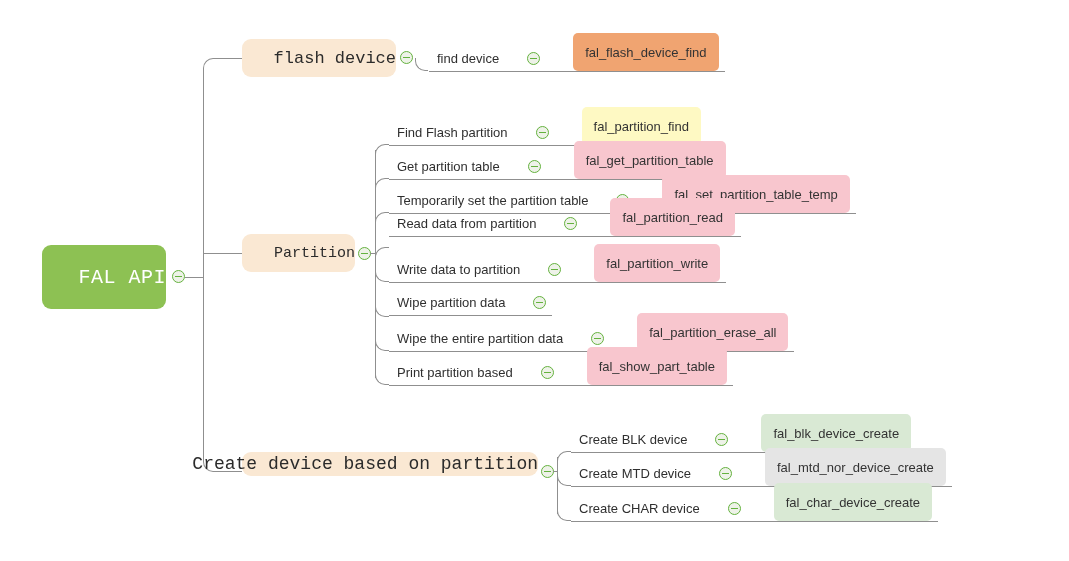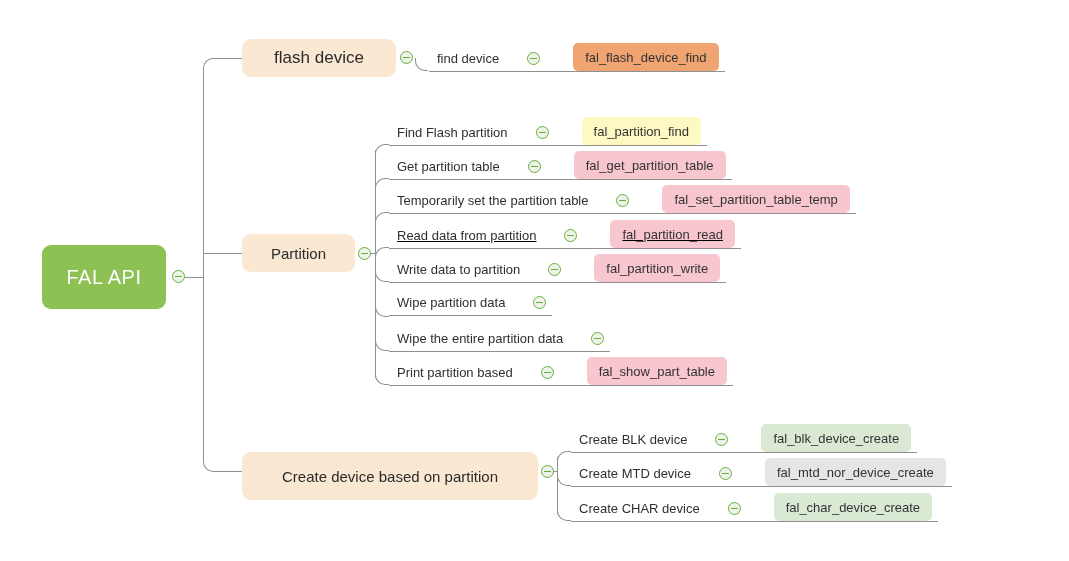--- a/index.html
+++ b/index.html
@@ -6,36 +6,36 @@
   #canvas{
     position:relative;width:1069px;height:561px;background:#ffffff;overflow:hidden;
     font-family:"Liberation Sans", sans-serif;
   }
   
   .hline{position:absolute;border-top:1px solid #8f8f8f;height:0;}
   .vline{position:absolute;border-left:1px solid #8f8f8f;width:0;}
   .corner-tl{position:absolute;border-left:1px solid #8f8f8f;border-top:1px solid #8f8f8f;border-top-left-radius:10px;}
   .corner-bl{position:absolute;border-left:1px solid #8f8f8f;border-bottom:1px solid #8f8f8f;border-bottom-left-radius:10px;}
   
-  .node{position:absolute;display:flex;align-items:center;justify-content:center;
-        border-radius:9px;color:#2b2b2b;white-space:nowrap;cursor:default;}
+  .node{position:absolute;display:flex;align-items:center;justify-content:flex-end;
+        border-radius:9px;color:#2b2b2b;white-space:nowrap;cursor:default;font-family:Liberation Mono, monospace;}
   .root-node{font-size:20px;color:#ffffff;letter-spacing:0.5px;}
   .branch-node{font-size:15px;}
   
   .minus{position:relative;width:13px;height:13px;border-radius:50%;
          border:1.3px solid #64b23e;background:#eef2e8;box-sizing:border-box;flex:0 0 auto;}
   .minus::after{content:"";position:absolute;left:2px;right:2px;top:50%;height:1.4px;
                 margin-top:-0.7px;background:#64b23e;}
   .minus.abs{position:absolute;}
   
   .row{position:absolute;display:flex;align-items:flex-end;gap:28px;
        border-bottom:1px solid #8f8f8f;height:27px;padding:0 6px 0 8px;box-sizing:content-box;}
   .row .lbl{font-size:13px;color:#2f2f2f;margin-bottom:5px;white-space:nowrap;}
   .row .minus{margin-bottom:6px;}
-  .chip{height:28px;display:flex;align-items:center;padding:0 12px;border-radius:5px;
+  .chip{height:38px;display:flex;align-items:center;padding:0 12px;border-radius:5px;
         font-size:13px;color:#333333;white-space:nowrap;margin-left:5px;}
 </style>
 </head>
 <body>
 
 <div id="canvas">
 
   <div class="node root-node" id="root-node" style="left: 42px; top: 245px; width: 124px; height: 64px; background: rgb(141, 193, 83); color: rgb(255, 255, 255);">
     <span>FAL API</span>
   </div>
@@ -80,44 +80,45 @@
     <div class="row" style="left: 389px; top: 152px;">
       <span class="lbl">Get partition table</span>
       <span class="minus"></span>
       <div class="chip" style="background: rgb(248, 198, 206);">fal_get_partition_table</div>
     </div>
     <div class="row" style="left: 389px; top: 186px;">
       <span class="lbl">Temporarily set the partition table</span>
       <span class="minus"></span>
       <div class="chip" style="background: rgb(248, 198, 206);">fal_set_partition_table_temp</div>
     </div>
-    <div class="row" style="left: 389px; top: 221px; text-decoration: underline;">
+    <div class="row" style="left: 389px; top: 209px;">
       <span class="lbl">Read data from partition</span>
       <span class="minus"></span>
       <div class="chip" style="background: rgb(248, 198, 206);">fal_partition_read</div>
     </div>
     <div class="row" style="left: 389px; top: 255px;">
       <span class="lbl">Write data to partition</span>
       <span class="minus"></span>
       <div class="chip" style="background: rgb(248, 198, 206);">fal_partition_write</div>
     </div>
     <div class="row" style="left: 389px; top: 288px;">
       <span class="lbl">Wipe partition data</span>
       <span class="minus"></span>
     </div>
     <div class="row" style="left: 389px; top: 324px;">
       <span class="lbl">Wipe the entire partition data</span>
       <span class="minus"></span>
+      <div class="chip" style="background: rgb(248, 198, 206);">fal_partition_erase_all</div>
     </div>
     <div class="row" style="left: 389px; top: 358px;">
       <span class="lbl">Print partition based</span>
       <span class="minus"></span>
       <div class="chip" style="background: rgb(248, 198, 206);">fal_show_part_table</div>
     </div>
-    <div class="node branch-node" style="left: 242px; top: 452px; width: 296px; height: 48px; background: rgb(250, 232, 211); font-size: 15px;">
+    <div class="node branch-node" style="left: 242px; top: 452px; width: 296px; height: 24px; background: rgb(250, 232, 211); font-size: 18px;">
       <span>Create device based on partition</span>
     </div>
     <span class="minus abs" style="left: 541px; top: 465px;"></span>
     <div class="hline" style="left: 553px; top: 471px; width: 5px;"></div>
     <div class="vline" style="left: 557px; top: 457px; height: 57px;"></div>
     <div class="corner-tl" style="left: 557px; top: 451px; width: 13px; height: 12px;"></div>
     <div class="corner-bl" style="left: 557px; top: 473px; width: 13px; height: 12px;"></div>
     <div class="corner-bl" style="left: 557px; top: 508px; width: 13px; height: 12px;"></div>
     <div class="row" style="left: 571px; top: 425px;">
       <span class="lbl">Create BLK device</span>

